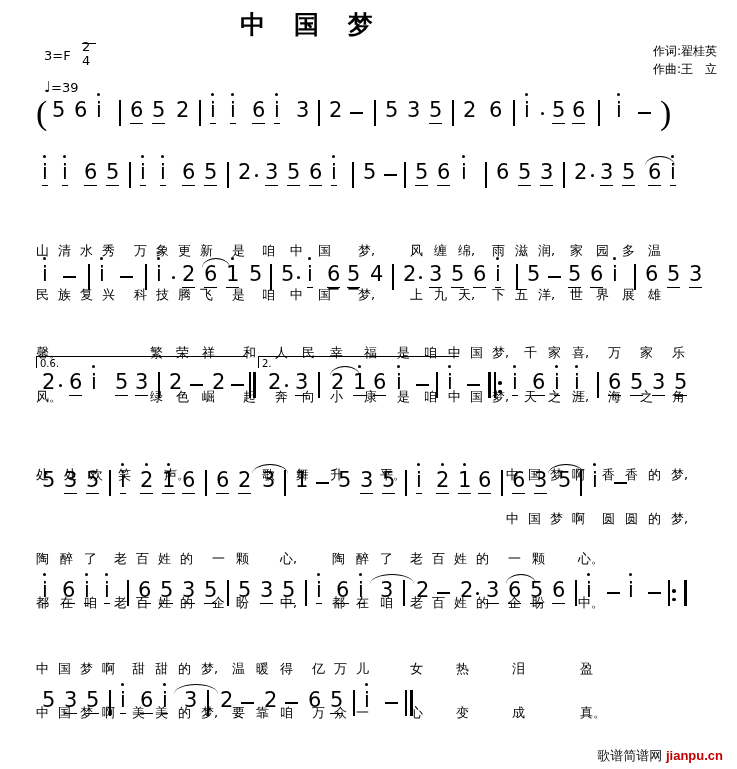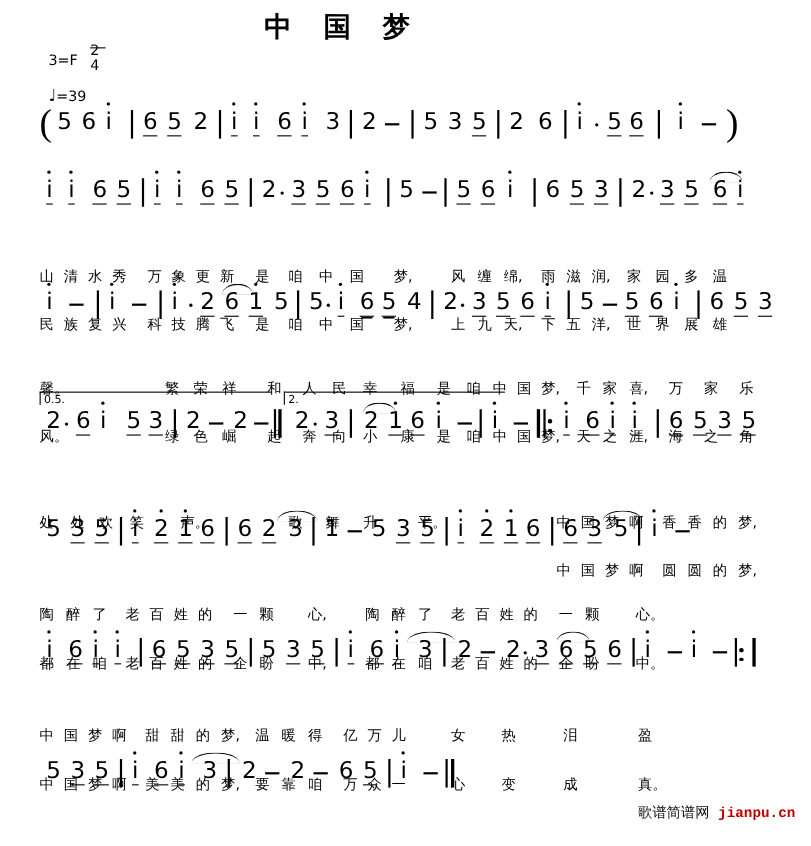--- a/index.html
+++ b/index.html
@@ -92,33 +92,37 @@
 
   
   .volta{position:absolute;border-left:1.5px solid #000;border-top:1.5px solid #000;height:11px;}
   .voltatxt{position:absolute;font-size:10px;font-family:"DejaVu Sans", sans-serif;}
   .repeat-dots{position:absolute;}
   .repeat-dots i{display:block;width:3.5px;height:3.5px;border-radius:50%;background:#000;margin:5px 0;}
   .thickbar{position:absolute;top:2px;width:3px;height:26px;background:#000;}
 
   
   .footer{
-    position:absolute;right:14px;bottom:21px;
-    font-size:13px;font-family:Liberation Mono, monospace;
+    position:absolute;right:14px;bottom:4px;
+    font-size:13px;font-family:Liberation Sans, sans-serif;
     color:#111;
   }
   .footer .site{color:#c00000;font-weight:700;}
 </style>
 </head>
 <body>
 
 <div class="sheet">
 
   <div class="title">中 国 梦</div>
 
+  <div class="credits">
+    <div>作词:翟桂英</div>
+    <div>作曲:王　立</div>
+  </div>
 
   <div class="keysig">3=F</div>
   <div class="meter">
     <span class="num">2</span>
     <span class="bar"></span>
     <span class="num">4</span>
   </div>
   <div class="tempo">
     <span class="note">♩</span><span>=39</span>
   </div>
@@ -352,21 +356,21 @@
       <span class="lyrtok" style="left:548px">之</span>
       <span class="lyrtok" style="left:572px">涯,</span>
       <span class="lyrtok" style="left:608px">海</span>
       <span class="lyrtok" style="left:640px">之</span>
       <span class="lyrtok" style="left:672px">角</span>
     </div>
   </div>
 
   <div class="row" style="top:356px">
     <div class="volta" style="left:36px;top:0;width:210px"></div>
-    <span class="voltatxt" style="left:40px;top:2px">0.5.</span>
+    <span class="voltatxt" style="left:40px;top:2px">0.6.</span>
     <div class="volta" style="left:258px;top:0;width:200px"></div>
     <span class="voltatxt" style="left:262px;top:2px">2.</span>
 
     <div class="notes" style="margin-top:14px">
       <span class="tok" style="left:42px"><span class="num">2</span></span>
       <span class="dot" style="left:59px"></span>
       <span class="tok" style="left:69px"><span class="num u1">6</span></span>
       <span class="tok" style="left:91px"><span class="num hi">i</span></span>
       <span class="tok" style="left:115px"><span class="num u1">5</span></span>
       <span class="tok" style="left:135px"><span class="num u1">3</span></span>

